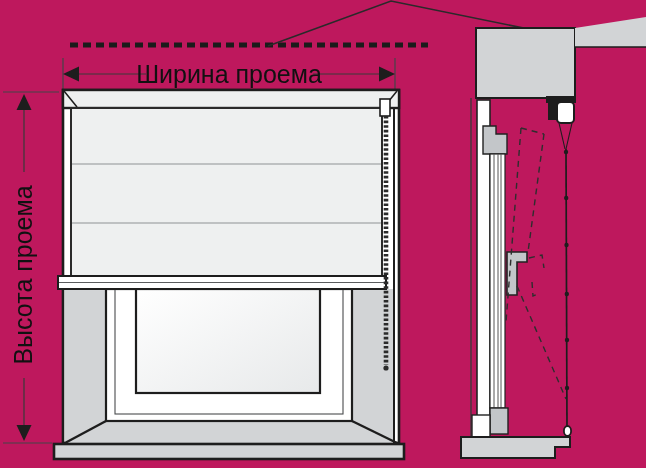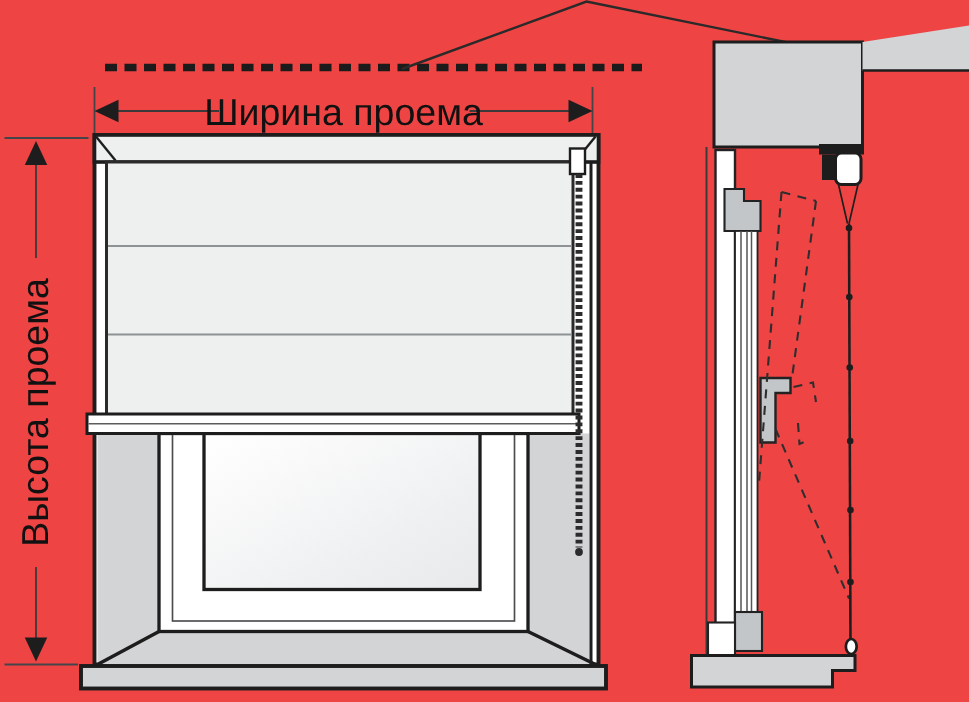--- a/index.html
+++ b/index.html
@@ -1,16 +1,16 @@
 <!DOCTYPE html>
 <html><head>
 <meta charset="utf-8">
 <style>
   html,body{margin:0;padding:0;background:#ffffff;}
-  .stage{position:relative;width:646px;height:468px;background:#ef4444;overflow:hidden;
+  .stage{position:relative;width:646px;height:468px;background:#be185d;overflow:hidden;
          font-family:"Liberation Sans", sans-serif;}
   svg{display:block}
   .ol{stroke:#1d1d1d;}
   .thin{stroke:#444548;}
   .dimline{stroke:#3a3a3a;stroke-width:1.2;fill:none;}
   .arrow{fill:#1d1d1d;stroke:none;}
   .dim-label{font-family:"Liberation Sans", sans-serif;font-size:25px;fill:#111;}
   .dash-ghost{stroke:#2e2e2e;stroke-width:1.4;fill:none;stroke-dasharray:6 5;}
   .foldline{stroke:#8e9294;stroke-width:1.2;}
 </style>

